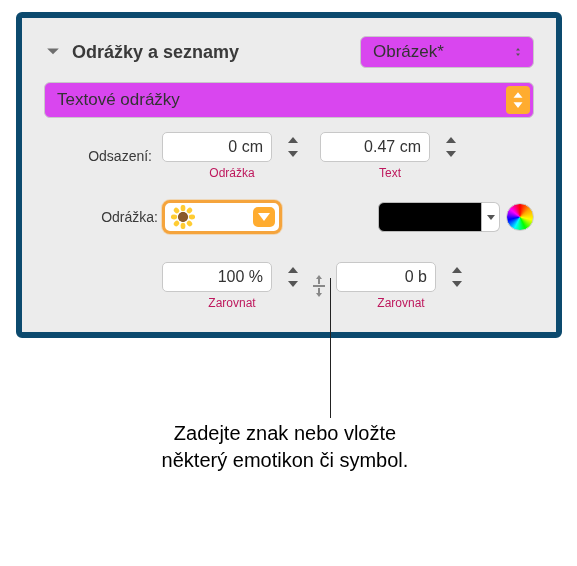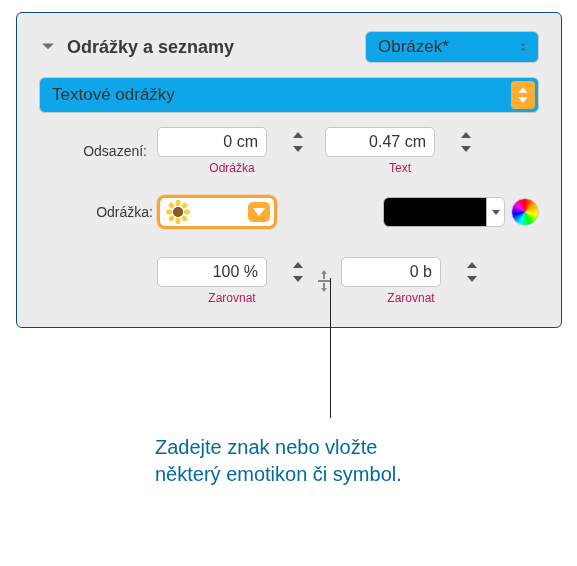--- a/index.html
+++ b/index.html
@@ -2,52 +2,52 @@
 <html><head>
 <meta charset="utf-8">
 <style>
   * { box-sizing: border-box; margin: 0; padding: 0; font-family: -apple-system, BlinkMacSystemFont, "Helvetica Neue", Arial, sans-serif; }
   body { width: 577px; height: 566px; background: #fff; position: relative; }
   .panel {
     position: absolute;
     left: 16px; top: 12px;
     width: 546px;
     background: #ececec;
-    border: 1px solid #0c4a6e;
+    border: 6px solid #0c4a6e;
     border-radius: 6px;
     padding: 18px 22px 22px 22px;
   }
   .header-row { display: flex; align-items: center; gap: 10px; margin-bottom: 14px; }
   .disclosure { display:inline-flex; align-items:center; justify-content:center; width:18px; height:18px; }
   .disclosure svg { width: 14px; height: 14px; fill: #6e6e6e; }
   .section-title { font-size: 18px; font-weight: 700; color: #3a3a3a; flex: 0 0 auto; }
   .header-spacer { flex: 1; }
   .popup {
-    height: 32px; background: #0ea5e9; border: 1px solid #c8c8c8; border-radius: 6px;
+    height: 32px; background: #d946ef; border: 1px solid #c8c8c8; border-radius: 6px;
     display: flex; align-items: center; padding: 0 30px 0 12px; position: relative;
     font-size: 17px; color: #333; min-width: 0;
   }
   .popup .chev { position: absolute; right: 8px; top: 50%; transform: translateY(-50%); }
   .popup .chev svg { width: 14px; height: 8px; fill: #555; display:block; }
   .popup.full { width: 100%; margin-top: 13px; }
   .popup.orange-chev .chev-box {
     position: absolute; right: 3px; top: 3px; bottom: 3px; width: 24px;
     background: #ffac2f; border-radius: 4px;
     display:flex; align-items:center; justify-content:center;
   }
   .popup.orange-chev .chev-box svg { width: 18px; height: 18px; fill: #fff; }
   .row { display: flex; align-items: center; margin-top: 14px; }
   .label { font-size: 14px; color: #3a3a3a; }
   .stepper-wrap { display: flex; flex-direction: column; align-items: center; }
   .field {
     height: 30px; background: #fff; border: 1px solid #c8c8c8; border-radius: 5px;
     display: flex; align-items: center; justify-content: flex-end; padding: 0 8px;
     font-size: 16px; color: #333;
   }
-  .stepper-group { display:flex; align-items:center; gap:22px; }
+  .stepper-group { display:flex; align-items:center; gap:12px; }
   .stepper {
     width: 18px; height: 30px; display:flex; flex-direction:column; justify-content:center; gap:2px;
   }
   .stepper .arr { display:flex; align-items:center; justify-content:center; height:12px; }
   .stepper .arr svg { width: 10px; height: 6px; fill:#555; }
   .sublabel { font-size: 12px; color: #be185d; margin-top: 4px; }
   .bullet-popup {
     height: 34px; width: 120px; background:#fff; border: 3px solid #f5a43c; border-radius: 8px;
     display:flex; align-items:center; padding: 0 30px 0 6px; position: relative;
     box-shadow: 0 0 0 1px rgba(245,164,60,0.3);
@@ -64,22 +64,22 @@
     border: 1px solid #bbb;
   }
   .color-side { display:flex; align-items:center; }
   .color-wheel {
     width: 28px; height: 28px; border-radius: 50%; margin-left: 6px;
     background: conic-gradient(red, orange, yellow, lime, cyan, blue, magenta, red);
     border: 1px solid #ccc;
   }
   .align-icon { width: 22px; height: 22px; display:flex; align-items:center; justify-content:center; margin: 0 6px;}
   .callout {
-    position: absolute; left: 155px; top: 434px; width: 260px;
-    font-size: 20px; color: #0369a1; text-align: left; line-height: 1.35;
+    position: absolute; left: 155px; top: 420px; width: 260px;
+    font-size: 20px; color: #000000; text-align: center; line-height: 1.35;
   }
   .leader {
     position: absolute; left: 330px; top: 278px; width: 1px; height: 140px; background: #222;
   }
   .gap { width: 18px; }
 </style>
 </head>
 <body>
 
 <div class="panel">

